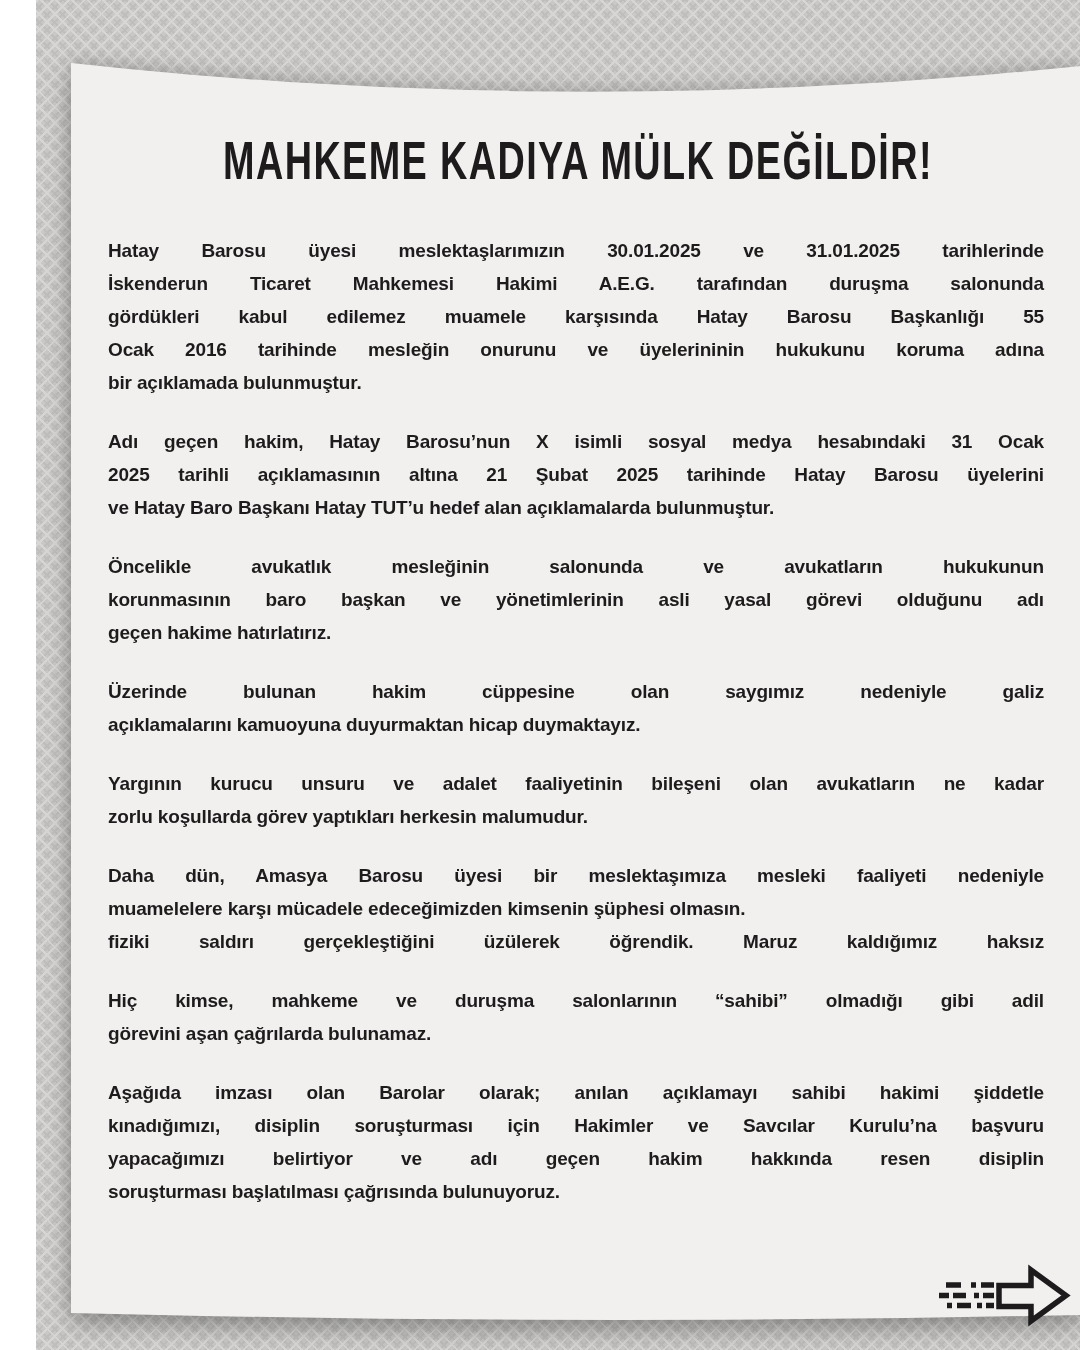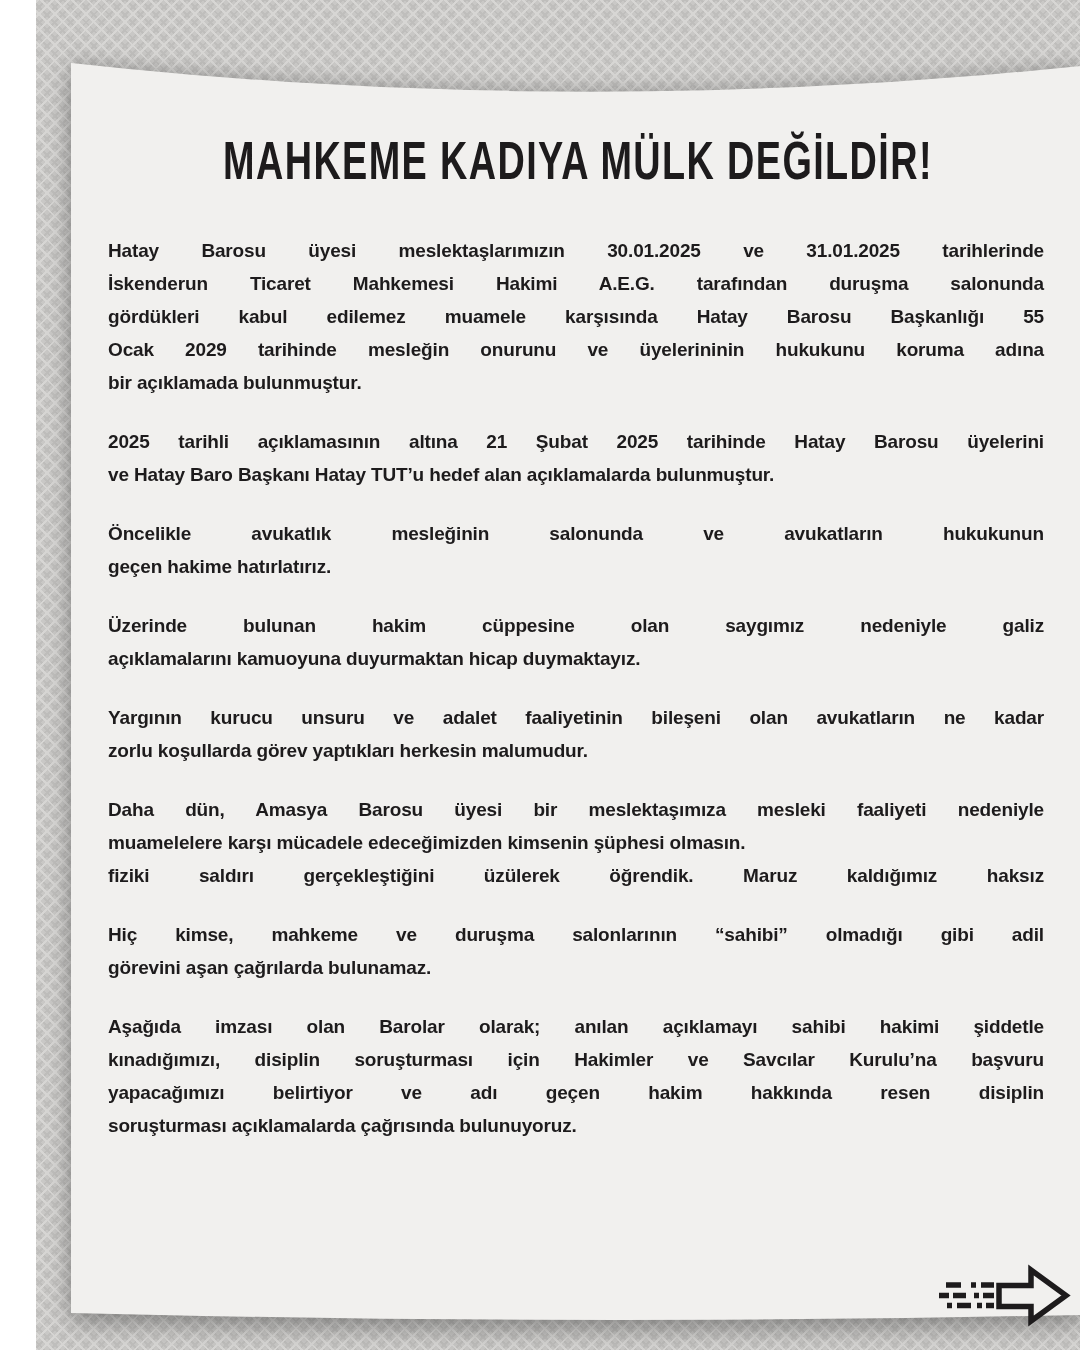--- a/index.html
+++ b/index.html
@@ -76,29 +76,31 @@
     <path d="M963,1285.5 L995,1285.5 L995,1270 L1030,1295.5 L995,1321 L995,1306.5 L963,1306.5 Z" fill="#f1f0ee" stroke="#1d1b1c" stroke-width="5.5" stroke-linejoin="miter"></path>
   </svg>
 
   <h1 class="title"><span class="title-inner">MAHKEME KADIYA MÜLK DEĞİLDİR!</span></h1>
 
   <div class="content" id="paragraphs">
       <div class="para">
         <div class="line">Hatay Barosu üyesi meslektaşlarımızın 30.01.2025 ve 31.01.2025 tarihlerinde</div>
         <div class="line">İskenderun Ticaret Mahkemesi Hakimi A.E.G. tarafından duruşma salonunda</div>
         <div class="line">gördükleri kabul edilemez muamele karşısında Hatay Barosu Başkanlığı 55</div>
-        <div class="line">Ocak 2029 tarihinde mesleğin onurunu ve üyelerininin hukukunu koruma adına</div>
+        <div class="line">Ocak 2016 tarihinde mesleğin onurunu ve üyelerininin hukukunu koruma adına</div>
         <div class="line last">bir açıklamada bulunmuştur.</div>
       </div>
       <div class="para">
+        <div class="line">Adı geçen hakim, Hatay Barosu’nun X isimli sosyal medya hesabındaki 31 Ocak</div>
         <div class="line">2025 tarihli açıklamasının altına 21 Şubat 2025 tarihinde Hatay Barosu üyelerini</div>
         <div class="line last">ve Hatay Baro Başkanı Hatay TUT’u hedef alan açıklamalarda bulunmuştur.</div>
       </div>
       <div class="para">
         <div class="line">Öncelikle avukatlık mesleğinin salonunda ve avukatların hukukunun</div>
+        <div class="line">korunmasının baro başkan ve yönetimlerinin asli yasal görevi olduğunu adı</div>
         <div class="line last">geçen hakime hatırlatırız.</div>
       </div>
       <div class="para">
         <div class="line">Üzerinde bulunan hakim cüppesine olan saygımız nedeniyle galiz</div>
         <div class="line last">açıklamalarını kamuoyuna duyurmaktan hicap duymaktayız.</div>
       </div>
       <div class="para">
         <div class="line">Yargının kurucu unsuru ve adalet faaliyetinin bileşeni olan avukatların ne kadar</div>
         <div class="line last">zorlu koşullarda görev yaptıkları herkesin malumudur.</div>
       </div>
@@ -108,17 +110,17 @@
         <div class="line">fiziki saldırı gerçekleştiğini üzülerek öğrendik. Maruz kaldığımız haksız</div>
       </div>
       <div class="para">
         <div class="line">Hiç kimse, mahkeme ve duruşma salonlarının “sahibi” olmadığı gibi adil</div>
         <div class="line last">görevini aşan çağrılarda bulunamaz.</div>
       </div>
       <div class="para">
         <div class="line">Aşağıda imzası olan Barolar olarak; anılan açıklamayı sahibi hakimi şiddetle</div>
         <div class="line">kınadığımızı, disiplin soruşturması için Hakimler ve Savcılar Kurulu’na başvuru</div>
         <div class="line">yapacağımızı belirtiyor ve adı geçen hakim hakkında resen disiplin</div>
-        <div class="line last">soruşturması açıklamalarda çağrısında bulunuyoruz.</div>
+        <div class="line last">soruşturması başlatılması çağrısında bulunuyoruz.</div>
       </div>
     </div>
 
 </div>
 
 </body></html>

